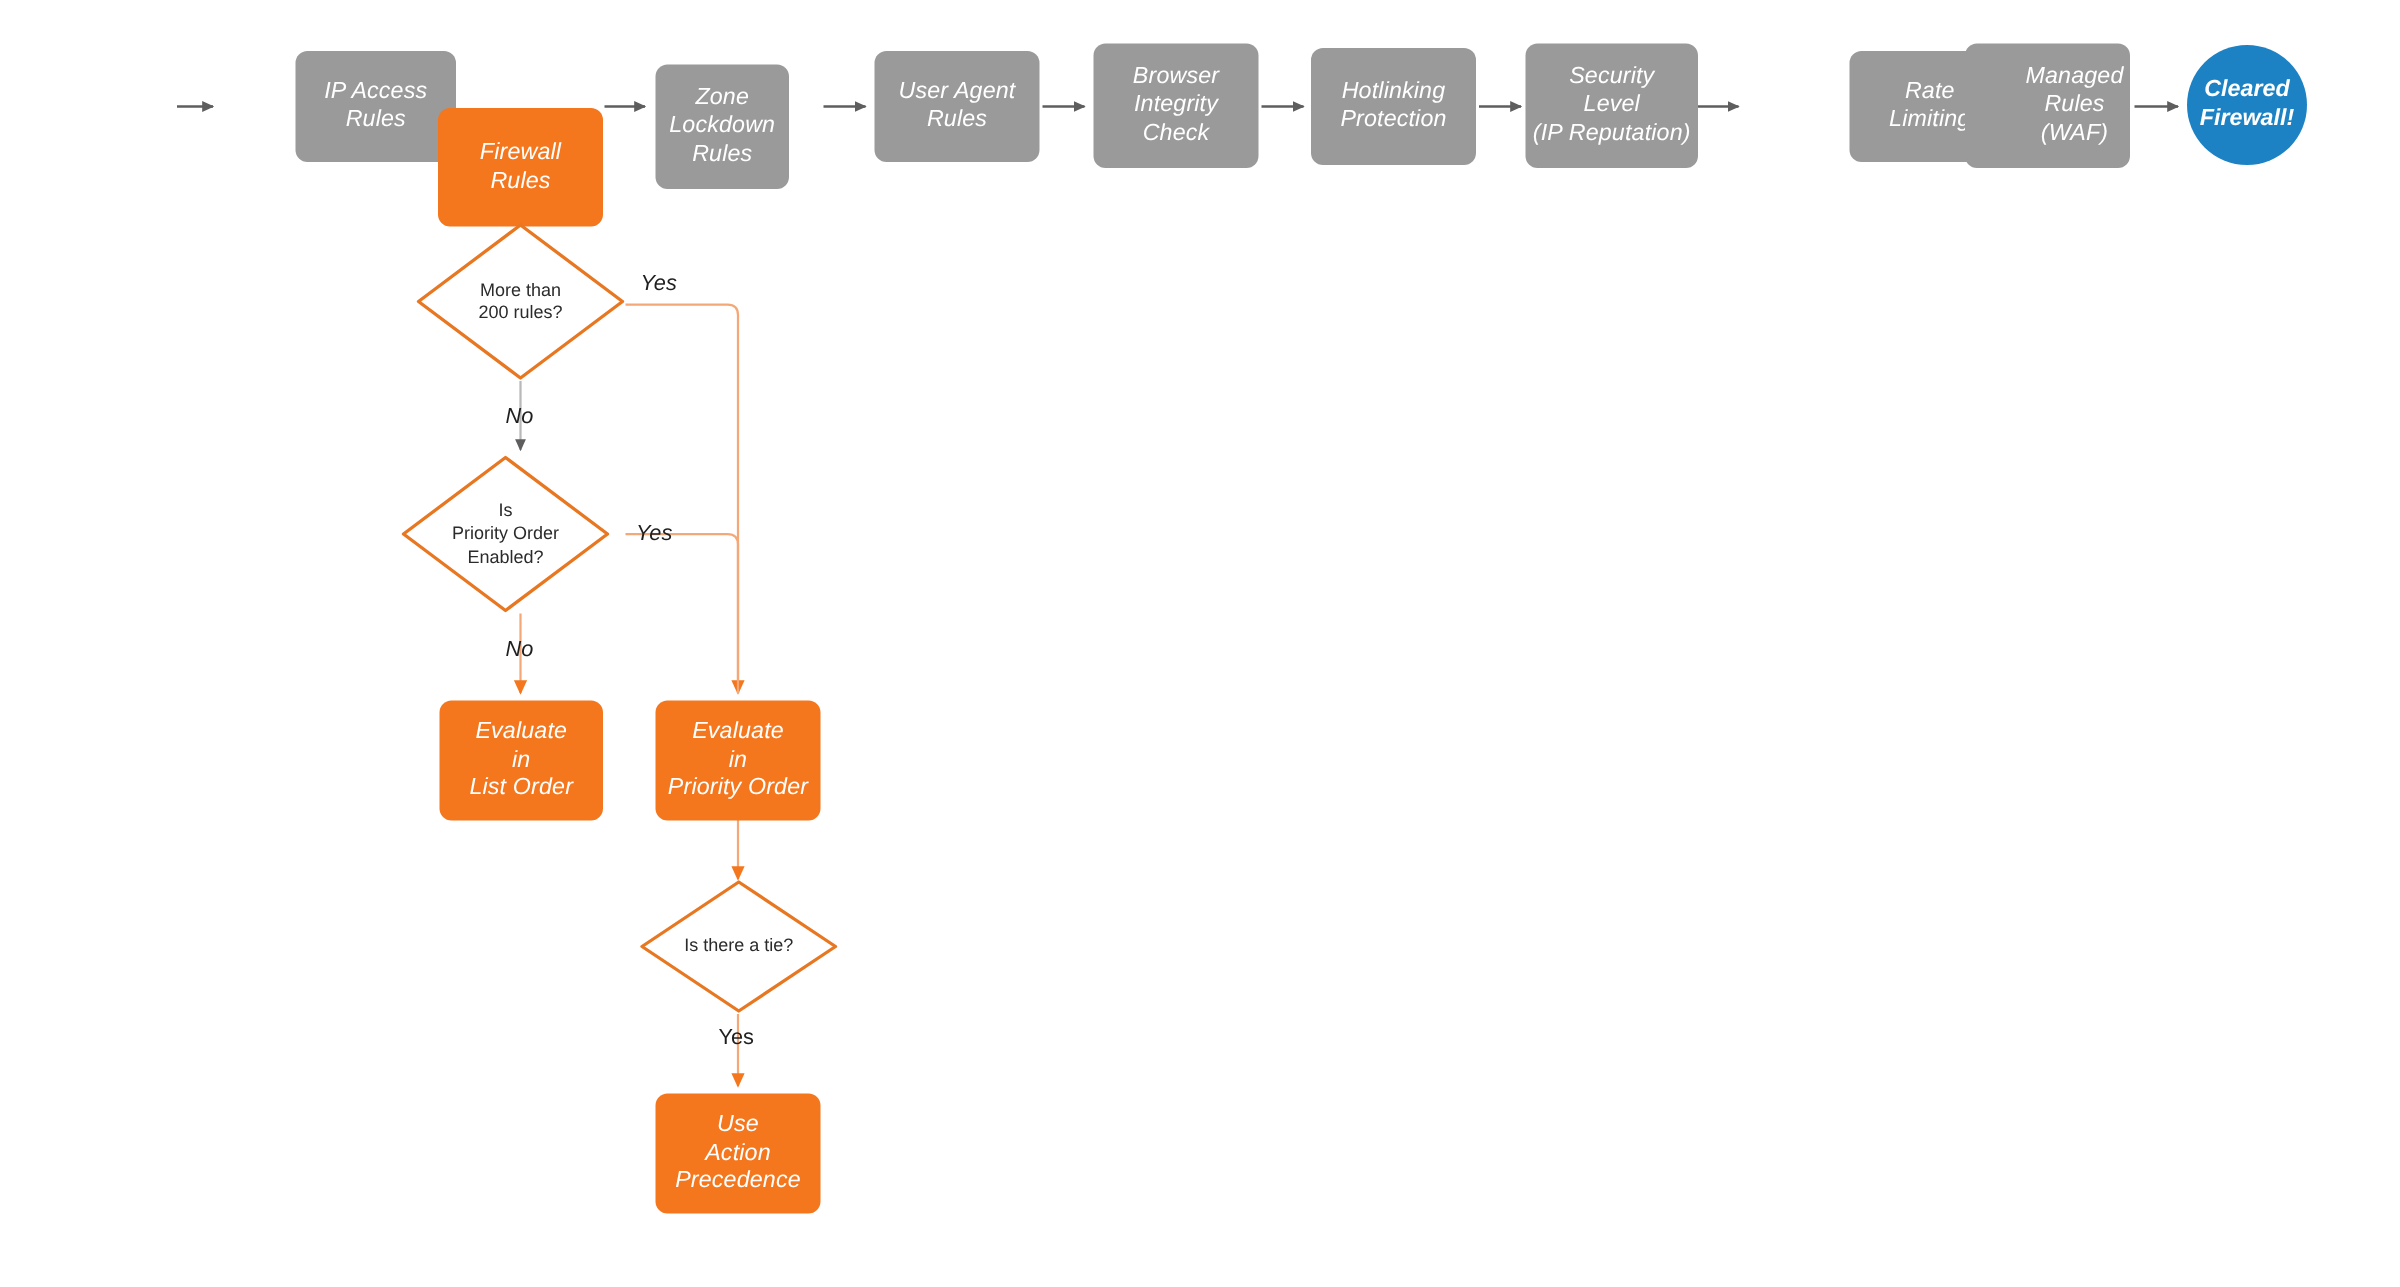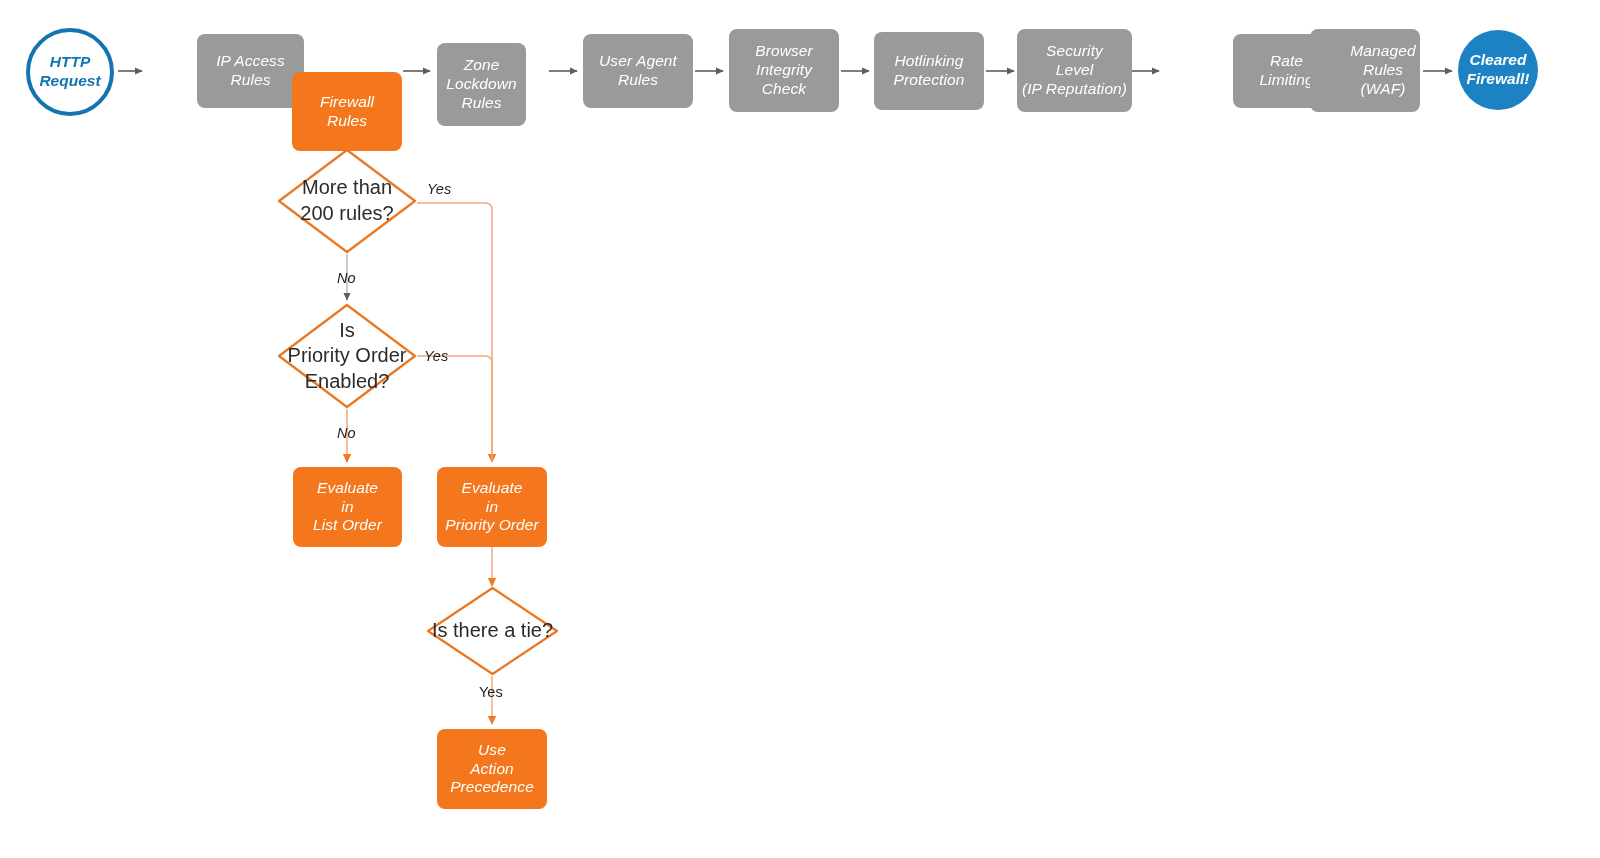--- a/index.html
+++ b/index.html
@@ -87,21 +87,21 @@
     position: absolute;
     left: 0;
     top: 0;
     width: 100%;
     height: 100%;
     display: flex;
     align-items: center;
     justify-content: center;
     text-align: center;
     color: #2b2b2b;
-    font-size: 20px;
+    font-size: 12px;
     line-height: 1.28;
     white-space: pre-line;
   }
 
   
   .elabel {
     position: absolute;
     color: #1f1f1f;
     font-size: 14.5px;
     white-space: nowrap;
@@ -154,24 +154,20 @@
      Evaluate in List Order --&gt;
     <path d="M347,409 L347,462" stroke="#f4a877" stroke-width="1.5" fill="none" marker-end="url(#arrow-orange)"></path>
 
     
     <path d="M492,546 L492,586" stroke="#f4a877" stroke-width="1.5" fill="none" marker-end="url(#arrow-orange)"></path>
 
      Use Action Precedence --&gt;
     <path d="M492,676 L492,724" stroke="#f4a877" stroke-width="1.5" fill="none" marker-end="url(#arrow-orange)"></path>
   </svg>
 
-  <div class="node terminator hollow" style="left:26px; top:28px; width:88px; height:88px;">
-    <span class="txt">HTTP
-Request</span>
-  </div>
 
   <div class="node proc gray" style="left:150px; top:35px; width:105px; height:72px;margin-left:48px;">
     <span class="txt">IP Access
 Rules</span>
   </div>
 
   <div class="node proc orange" style="left:293px; top:33px; width:108px; height:77px;margin-top:40px;">
     <span class="txt">Firewall
 Rules</span>
   </div>
@@ -221,21 +217,21 @@
   </div>
 
   <div class="decision" style="left:277px; top:148px; width:140px; height:106px;">
     <svg width="140" height="106" viewBox="0 0 140 106">
       <polygon points="70,2 138,53 70,104 2,53" fill="#ffffff" stroke="#e87722" stroke-width="2.2" stroke-linejoin="round"></polygon>
     </svg>
     <div class="dlabel">More than
 200 rules?</div>
   </div>
 
-  <div class="decision" style="left:277px; top:303px; width:140px; height:106px;text-decoration:underline;">
+  <div class="decision" style="left:267px; top:303px; width:140px; height:106px;text-decoration:underline;">
     <svg width="140" height="106" viewBox="0 0 140 106">
       <polygon points="70,2 138,53 70,104 2,53" fill="#ffffff" stroke="#e87722" stroke-width="2.2" stroke-linejoin="round"></polygon>
     </svg>
     <div class="dlabel">Is
 Priority Order
 Enabled?</div>
   </div>
 
   <div class="decision" style="left:426px; top:586px; width:133px; height:90px;">
     <svg width="133" height="90" viewBox="0 0 133 90">

